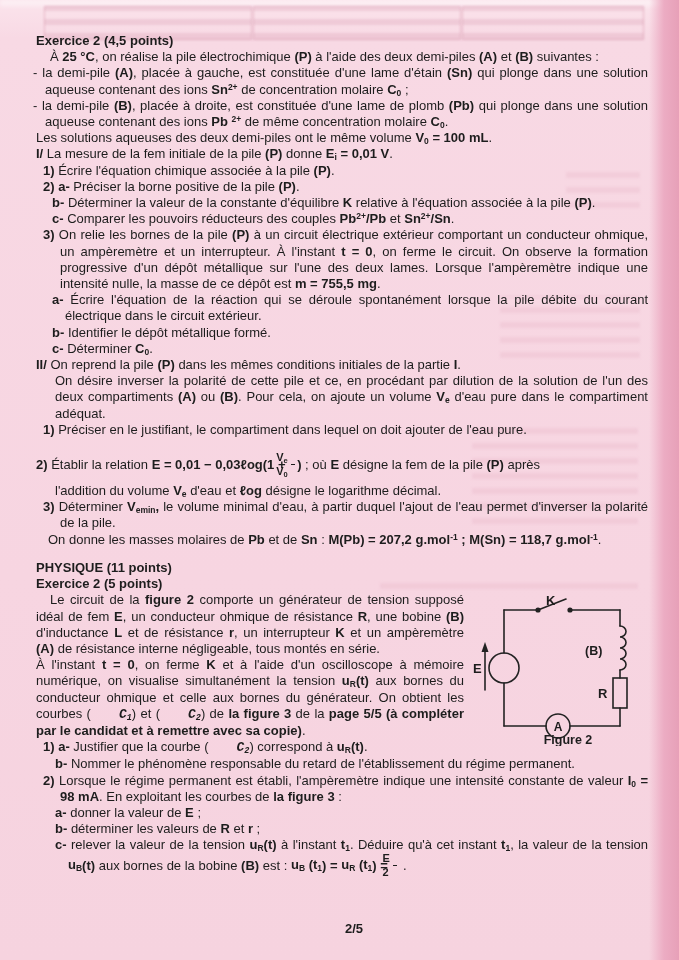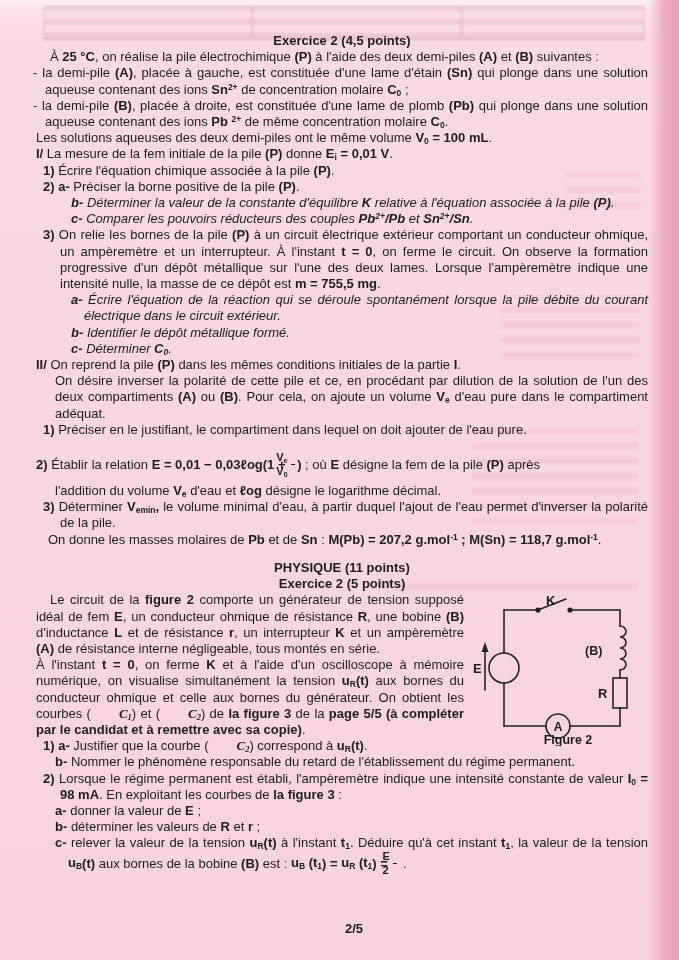--- a/index.html
+++ b/index.html
@@ -24,31 +24,31 @@
   #g2{left:253px;top:6px;width:206px;height:32px;}
   #g3{left:462px;top:6px;width:180px;height:32px;}
   #s1{left:500px;top:296px;width:140px;height:62px;}
   #s2{left:472px;top:428px;width:166px;height:96px;}
   #s3{left:566px;top:168px;width:74px;height:40px;}
   #s4{left:380px;top:576px;width:258px;height:13px;}
 
   #content{position:absolute;left:36px;top:33px;width:612px;}
   .para{text-align:justify;}
   .b{font-weight:700;}
-  .sc{font-family:Liberation Serif, serif;font-style:italic;padding-left:28px;}
+  .sc{font-family:Liberation Mono, monospace;font-style:italic;padding-left:28px;}
   sup,sub{font-size:8.5px;line-height:0;}
   sup{vertical-align:4px;}
   sub{vertical-align:-2px;}
-  .h1{font-weight:700;text-align:center;}
+  .h1{font-weight:700;text-align:left;}
   .mt{margin-top:12px;}
   .first{text-indent:14px;}
   .dash{margin-left:-3px;padding-left:12px;text-indent:-12px;}
   .roman{padding-left:17px;text-indent:-17px;}
   .num{padding-left:17px;text-indent:-17px;margin-left:7px;}
-  .sub{margin-left:19px;padding-left:29px;text-indent:-13px;font-style:italic;}
+  .sub{padding-left:29px;text-indent:-13px;}
   .cont{margin-left:19px;}
   .cont2{margin-left:19px;margin-top:3px;}
   .cont2b{margin-left:12px;}
   .sub2{margin-left:19px;padding-left:13px;text-indent:-13px;}
   .formula{margin:15px 0 5px;}
   .frac{display:inline-flex;flex-direction:column;align-items:center;vertical-align:middle;
     font-size:11px;line-height:11px;margin:0 2px;transform:translateY(-1px);}
   .frac .fnum{border-bottom:1.2px solid #1d1d1d;padding:0 2px 1px;}
   .frac .fden{padding-top:1px;}
   .frac sub,.frac sup{font-size:7.5px;}

